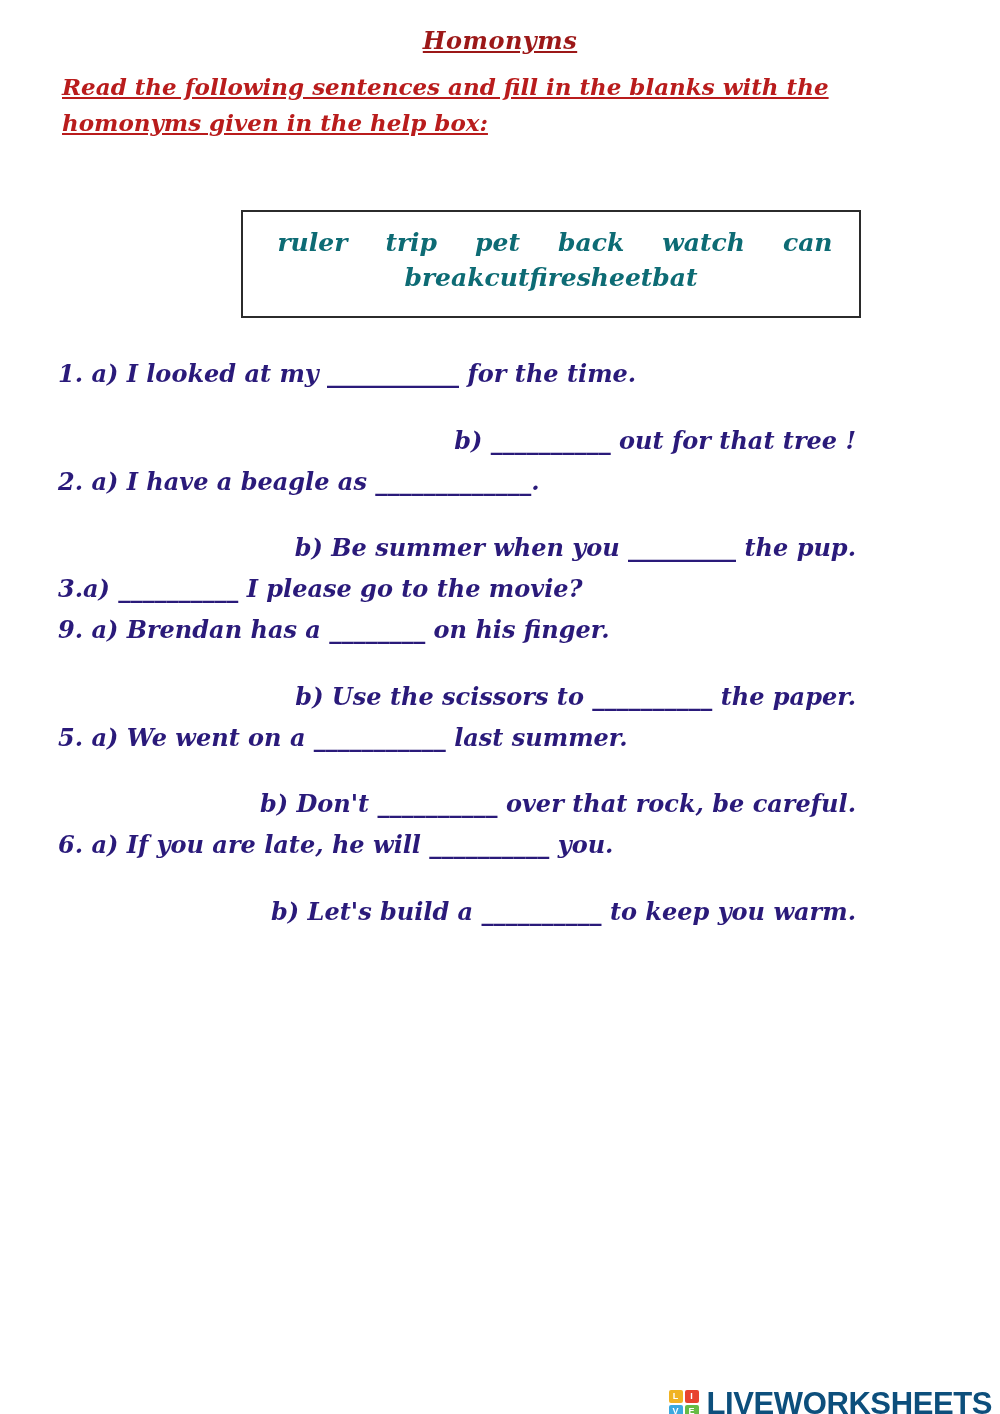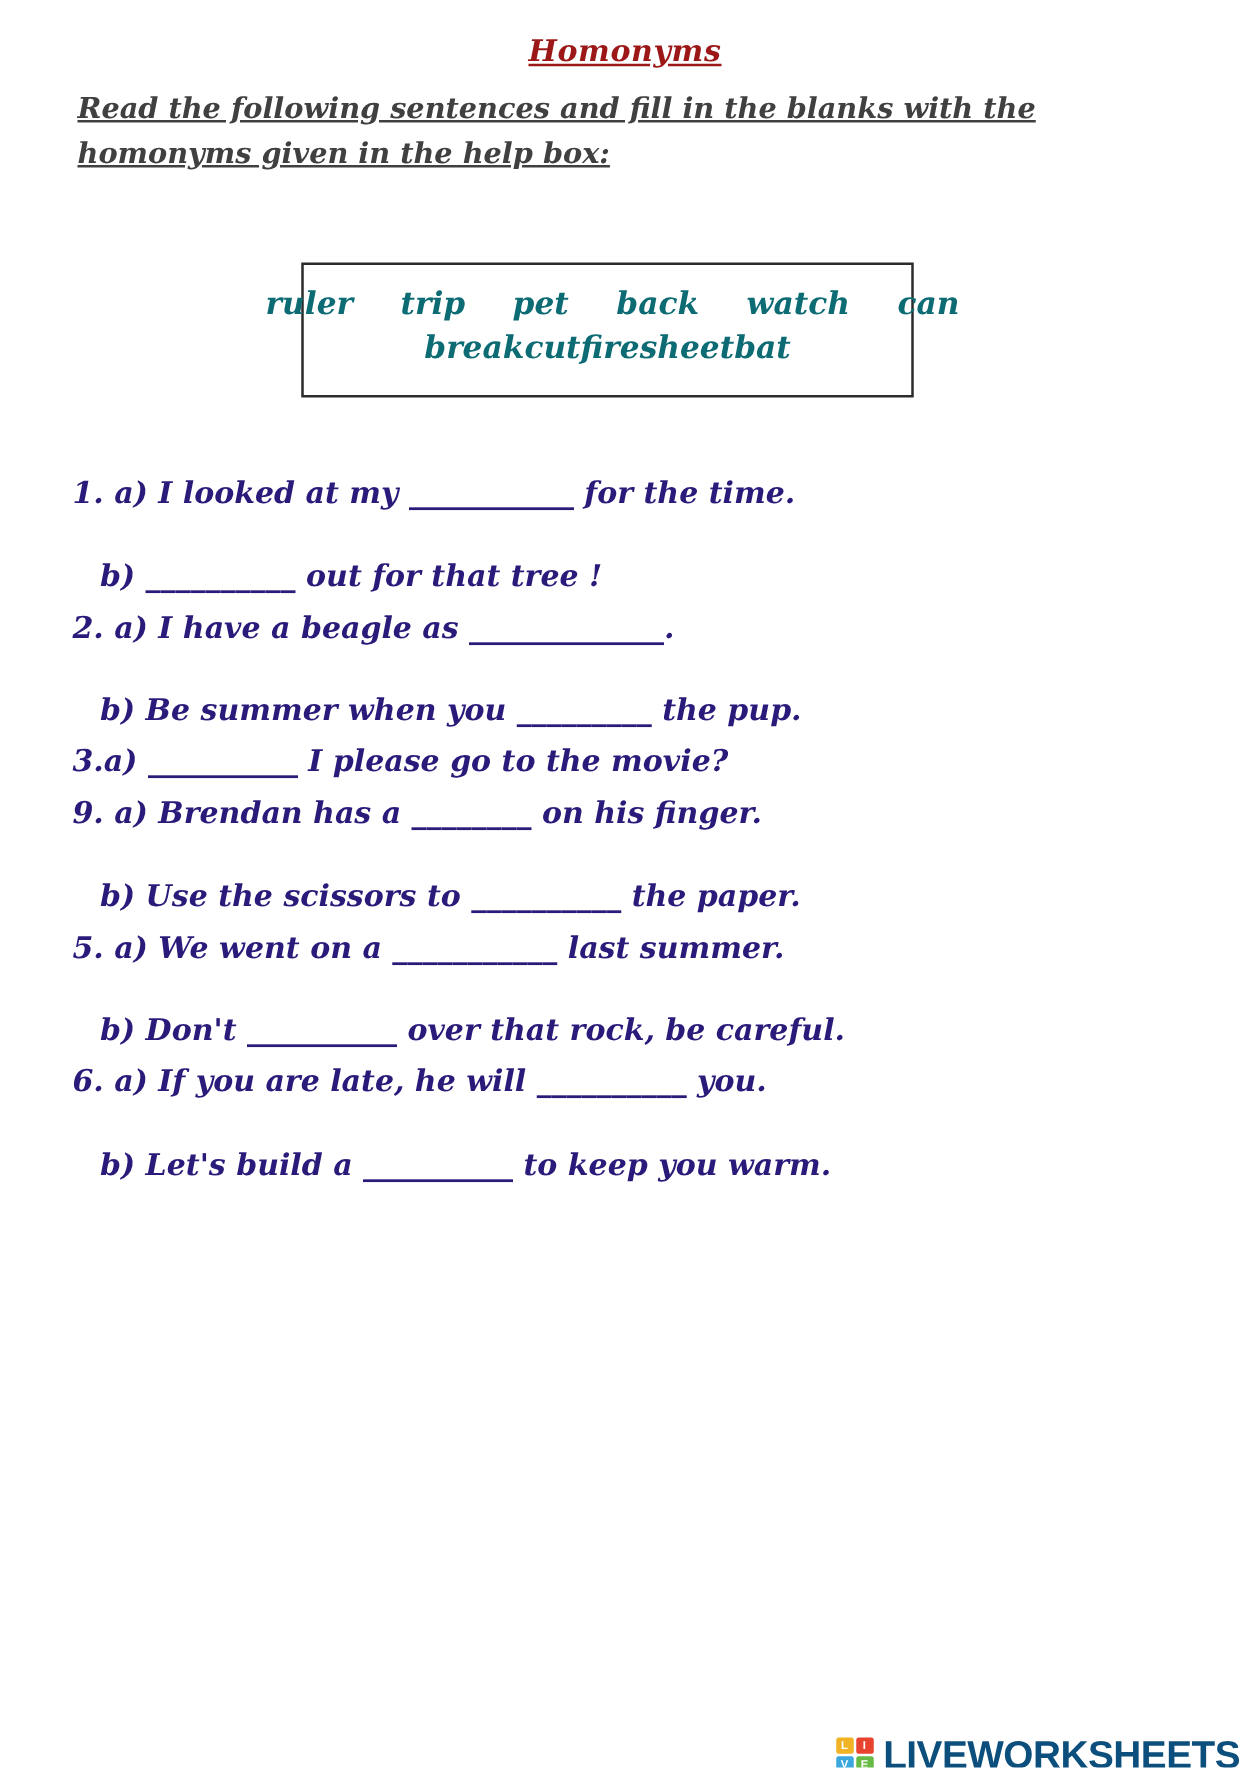--- a/index.html
+++ b/index.html
@@ -25,35 +25,35 @@
     color: #9c1818;
     font-weight: bold;
     font-style: italic;
     font-size: 24px;
     text-decoration: underline;
     letter-spacing: 0.5px;
     margin: 26px 0 0 0;
     font-family: "DejaVu Serif", serif;
   }
   .instructions {
-    color: #404040;
+    color: #b91c1c;
     font-weight: bold;
     font-style: italic;
     font-size: 23px;
     text-decoration: underline;
     line-height: 1.55;
     margin: 14px 0 0 62px;
     width: 860px;
     font-family: "DejaVu Serif", serif;
   }
   .helpbox {
     position: absolute;
     left: 241px;
     top: 184px;
-    width: 490px;
+    width: 620px;
     height: 108px;
     border: 2px solid #2b2b2b;
     box-sizing: border-box;
   }
   .helpbox-row {
     display: flex;
     justify-content: center;
     align-items: center;
     color: #0d6b74;
     font-style: italic;
@@ -68,39 +68,40 @@
   }
   .helpbox-row.row2 {
     margin-top: 6px;
   }
   .helpbox-word {
     white-space: nowrap;
   }
   .questions {
     position: absolute;
     left: 0;
-    top: 342px;
+    top: 322px;
     width: 856px;
   }
   .q-line {
     color: #2a1a7a;
     font-weight: bold;
     font-style: italic;
     font-size: 24px;
     font-family: "DejaVu Serif", serif;
     line-height: 1.2;
     white-space: pre;
   }
   .q-a {
     margin: 0 0 0 58px;
     padding-top: 12px;
   }
   .q-b {
     margin: 0 0 0 80px;
     padding-top: 38px;
+    text-align: right;
   }
   .q-b.tight {
     margin-left: 66px;
   }
   .footer {
     position: absolute;
     right: 8px;
     bottom: 18px;
     display: flex;
     align-items: center;

